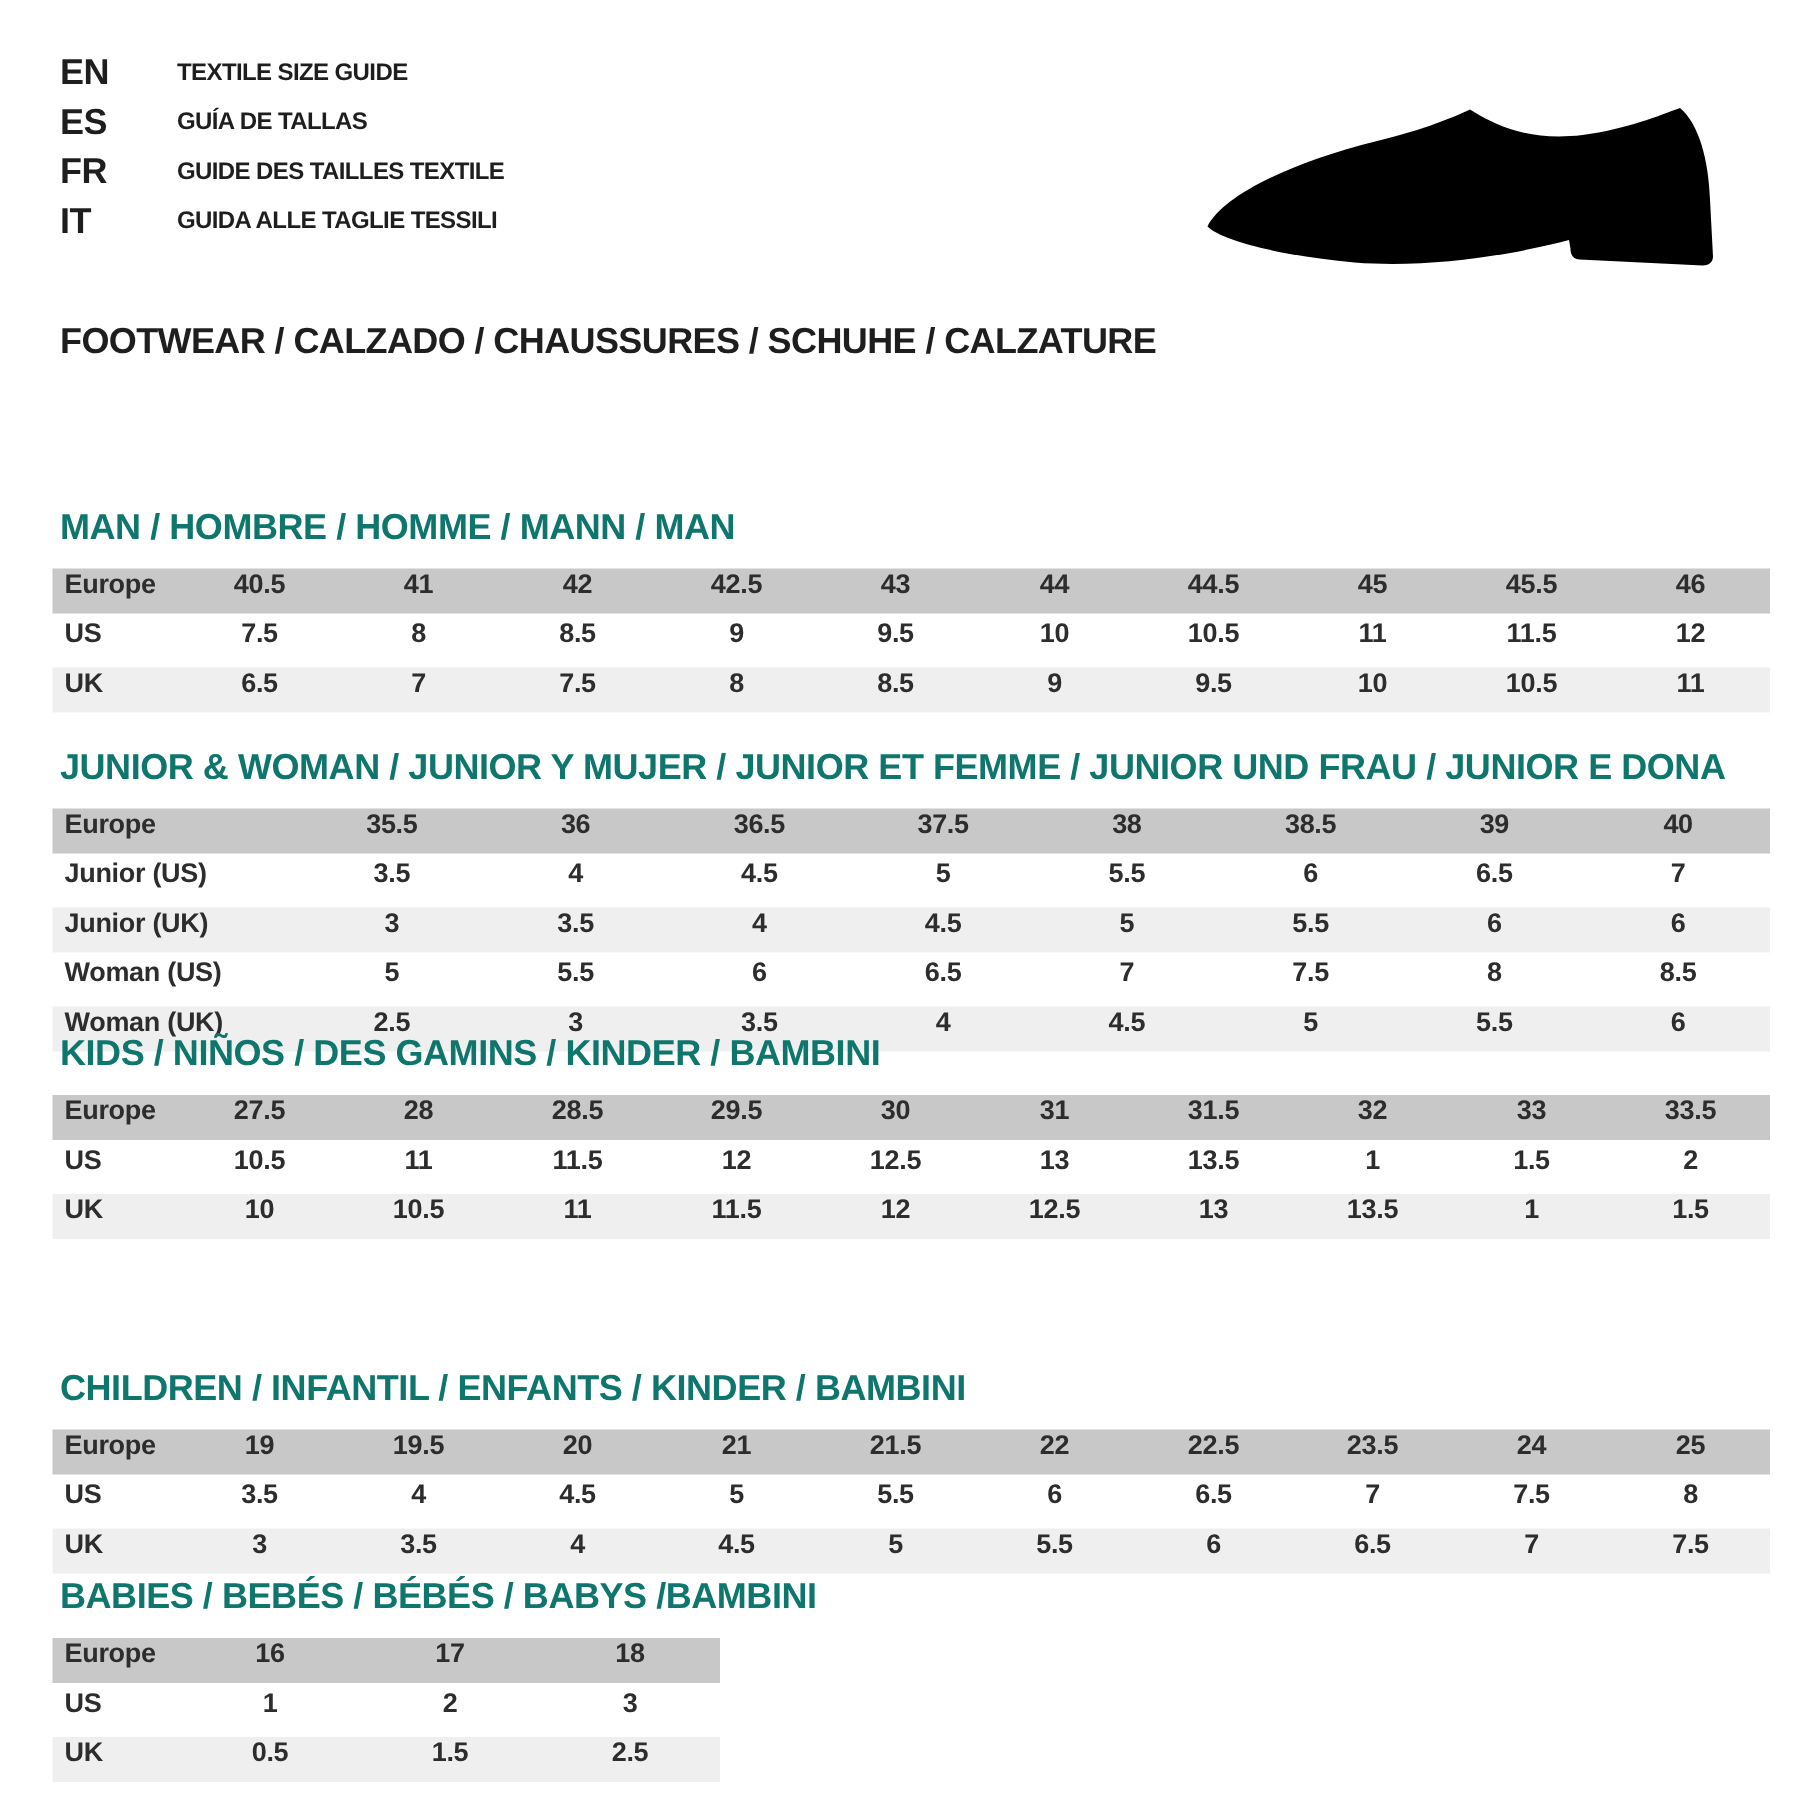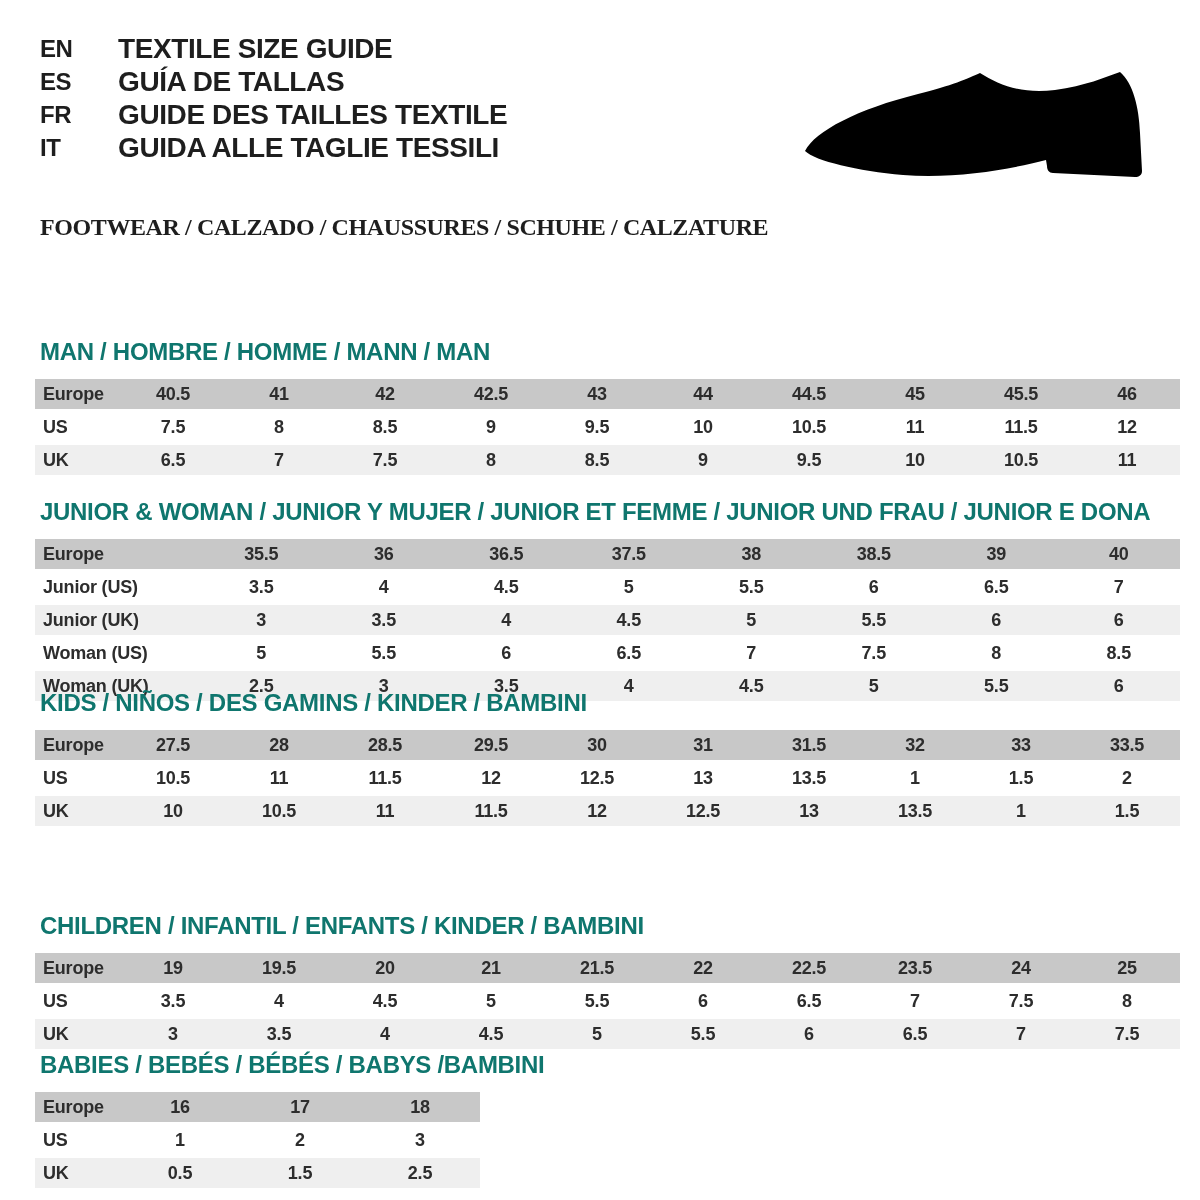--- a/index.html
+++ b/index.html
@@ -7,24 +7,24 @@
     width:1200px;height:1200px;background:#ffffff;
     font-family:"Liberation Sans", sans-serif;
     color:#1e1e1e;position:relative;overflow:hidden;
   }
   .page{position:absolute;inset:0;background:#fff;}
 
   
   .langs{position:absolute;left:40px;top:32px;}
   .lang-row{display:flex;height:33px;line-height:33px;}
   .lang-code{width:78px;font-size:24px;font-weight:700;letter-spacing:-0.4px;}
-  .lang-text{font-size:28px;font-weight:700;letter-spacing:-0.4px;white-space:nowrap;}
+  .lang-text{font-size:16px;font-weight:700;letter-spacing:-0.4px;white-space:nowrap;}
 
   
-  .category{position:absolute;left:40px;top:214px;font-size:24px;font-weight:700;letter-spacing:-0.4px;white-space:nowrap;font-family:Liberation Serif, serif;}
+  .category{position:absolute;left:40px;top:214px;font-size:24px;font-weight:700;letter-spacing:-0.4px;white-space:nowrap;}
 
   
   .shoe{position:absolute;left:803px;top:68px;width:345px;height:122px;}
   .shoe svg{display:block;width:100%;height:100%;}
 
   
   .sec{position:absolute;left:35px;}
   #sec-man{top:341px;}
   #sec-junior{top:501px;}
   #sec-kids{top:692px;}
@@ -32,21 +32,21 @@
   #sec-babies{top:1054px;}
 
   .sec-title{
     margin:0 0 17px 5px;font-size:24px;font-weight:700;line-height:21px;
     letter-spacing:-0.3px;color:#0f766e;white-space:nowrap;
   }
 
   .stable{width:1145px;}
   #sec-babies .stable{width:445px;}
 
-  .trow{display:flex;height:30px;margin-bottom:3px;align-items:center;
+  .trow{display:flex;height:30px;margin-bottom:3px;
         font-size:18px;font-weight:700;color:#2d2d2d;letter-spacing:-0.2px;}
   .trow.dark{background:var(--row-header-bg,#c8c8c8);}
   .trow.lightr{background:var(--row-alt-bg,#efefef);}
   .trow.whiter{background:transparent;}
 
   .tlabel{width:85px;box-sizing:border-box;padding-left:8px;text-align:left;white-space:nowrap;}
   #sec-junior .tlabel{width:165px;}
   .tcell{flex:1;text-align:center;}
 </style>
 </head>

